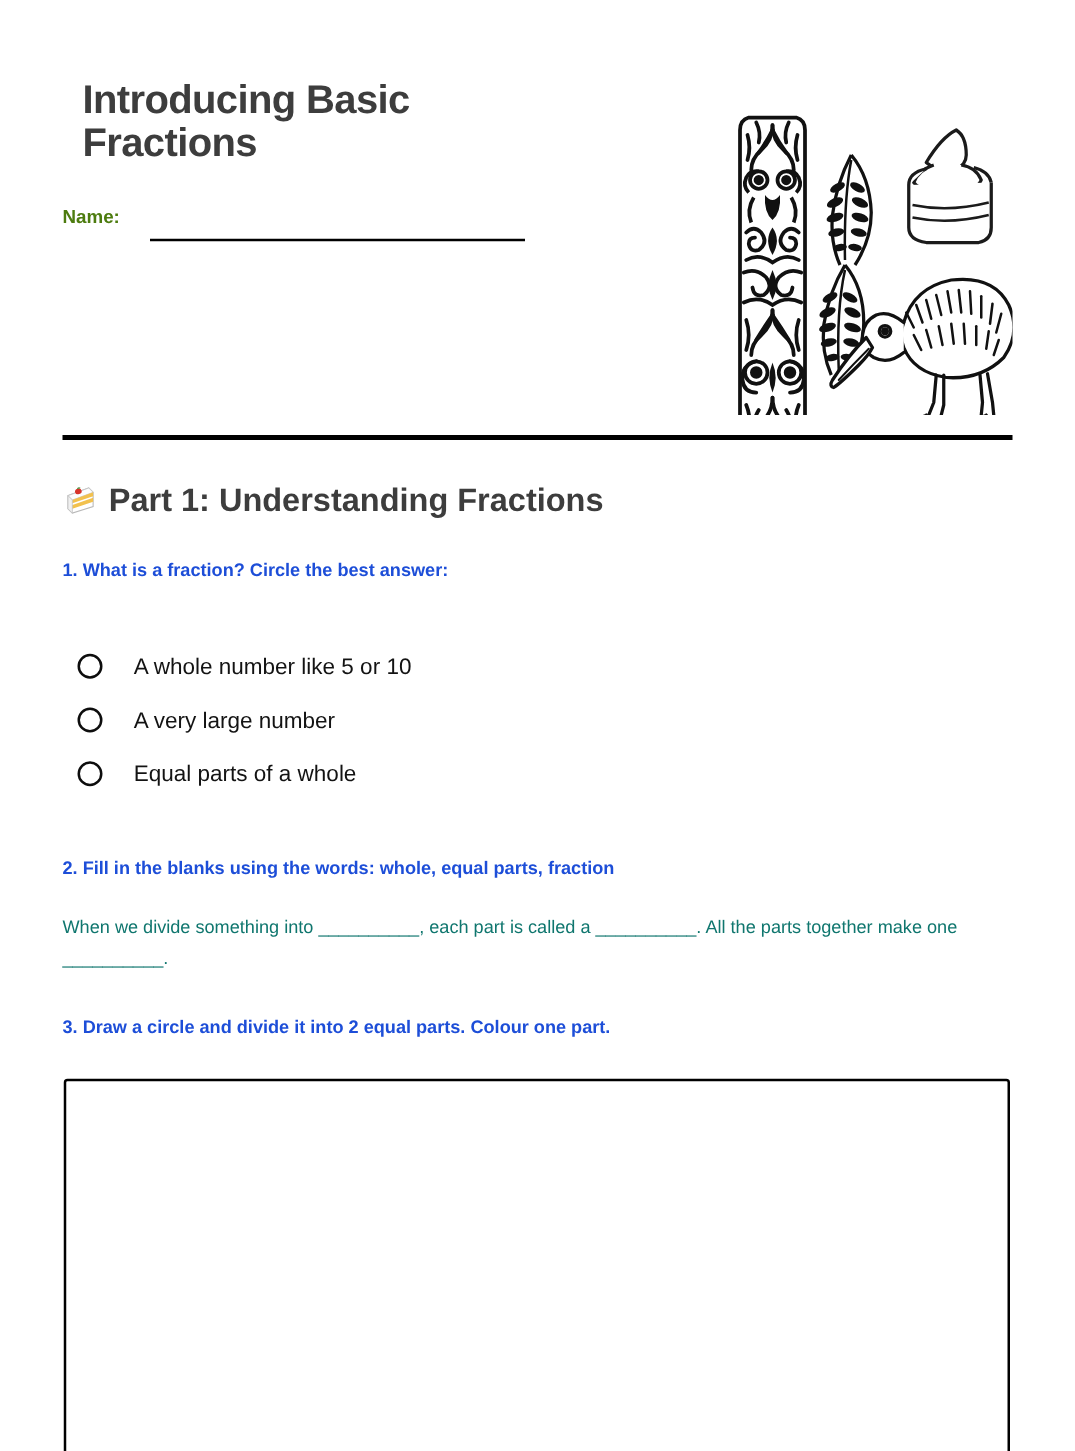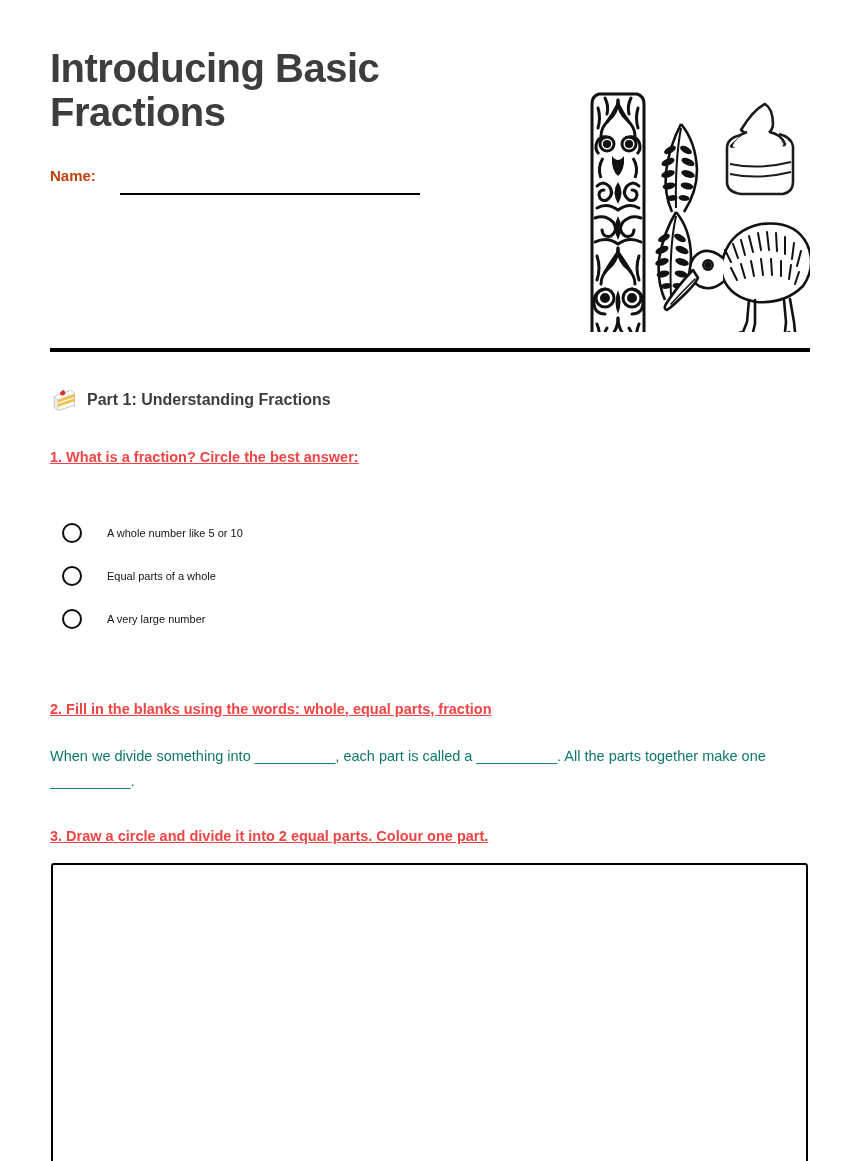--- a/index.html
+++ b/index.html
@@ -32,42 +32,42 @@
     width: 760px;
     height: 285px;
   }
   .title-block {
     position: absolute;
     left: 0;
     top: 0;
     width: 400px;
   }
   .worksheet-title {
-    font-size: 40px;
+    font-size: 32px;
     font-weight: bold;
     line-height: 1.1;
     color: #3d3d3d;
     letter-spacing: -0.5px;
-    margin: 0;
+    margin: 16px;
     width: 360px;
   }
   .field-rows {
     margin-top: 33px;
   }
   .field-row {
     position: relative;
     height: 47px;
   }
   .field-label {
     position: absolute;
     left: 0;
     top: 0;
     font-size: 15px;
     font-weight: bold;
-    color: #c2410c;
+    color: #4d7c0f;
   }
   .field-line {
     position: absolute;
     left: 70px;
     top: 26px;
     width: 300px;
     height: 0;
     border-bottom: 2px solid #000000;
   }
 
@@ -105,33 +105,32 @@
     gap: 9px;
     margin: 0 0 34px 0;
   }
   .section-emoji {
     width: 28px;
     height: 28px;
     flex: 0 0 28px;
     display: block;
   }
   .section-title {
-    font-size: 16px;
+    font-size: 26px;
     font-weight: bold;
     color: #3d3d3d;
     line-height: 1;
   }
 
   .question {
     font-size: 14.5px;
     font-weight: bold;
-    color: #ef4444;
+    color: #1d4ed8;
     line-height: 1.35;
     margin: 0;
-    text-decoration: underline;
   }
 
   .options {
     margin: 44px 0 0 0;
     padding: 0;
     list-style: none;
   }
   .option {
     display: flex;
     align-items: center;
@@ -141,27 +140,27 @@
   .option-circle {
     width: 20px;
     height: 20px;
     border: 2.5px solid #0d0d0d;
     border-radius: 50%;
     box-sizing: border-box;
     margin-left: 12px;
     flex: 0 0 20px;
   }
   .option-label {
-    font-size: 11px;
+    font-size: 18px;
     color: #131313;
     margin-left: 25px;
     line-height: 1;
   }
 
-  .q2-wrap { margin-top: 59px; }
+  .q2-wrap { margin-top: 45px; }
   .fill-text {
     font-size: 14.5px;
     color: #0f766e;
     line-height: 1.72;
     margin: 25px 0 0 0;
     width: 755px;
   }
   .q3-wrap { margin-top: 33px; }
 
   .draw-box {
@@ -378,25 +377,25 @@
 
     <p class="question">1. What is a fraction? Circle the best answer:</p>
 
     <ul class="options">
       <li class="option">
         <span class="option-circle"></span>
         <span class="option-label">A whole number like 5 or 10</span>
       </li>
       <li class="option">
         <span class="option-circle"></span>
-        <span class="option-label">Equal parts of a whole</span>
+        <span class="option-label">A very large number</span>
       </li>
       <li class="option">
         <span class="option-circle"></span>
-        <span class="option-label">A very large number</span>
+        <span class="option-label">Equal parts of a whole</span>
       </li>
     </ul>
 
     <div class="q2-wrap">
       <p class="question">2. Fill in the blanks using the words: whole, equal parts, fraction</p>
       <p class="fill-text">When we divide something into __________, each part is called a __________. All the parts together make one __________.</p>
     </div>
 
     <div class="q3-wrap">
       <p class="question">3. Draw a circle and divide it into 2 equal parts. Colour one part.</p>

